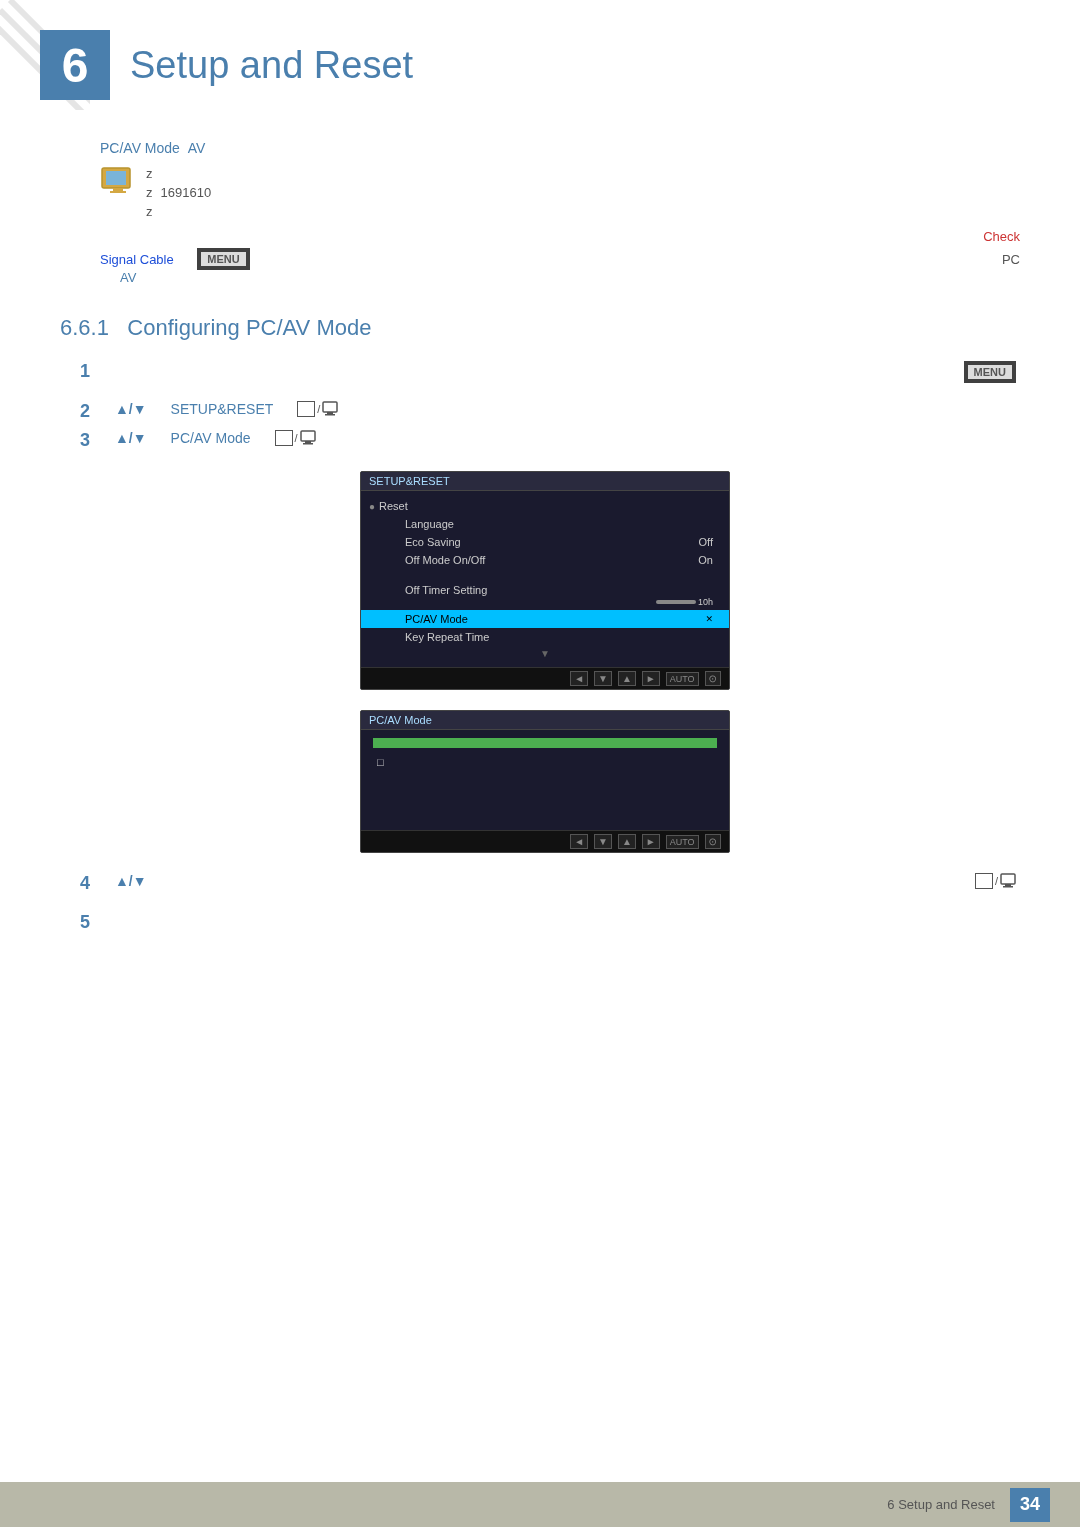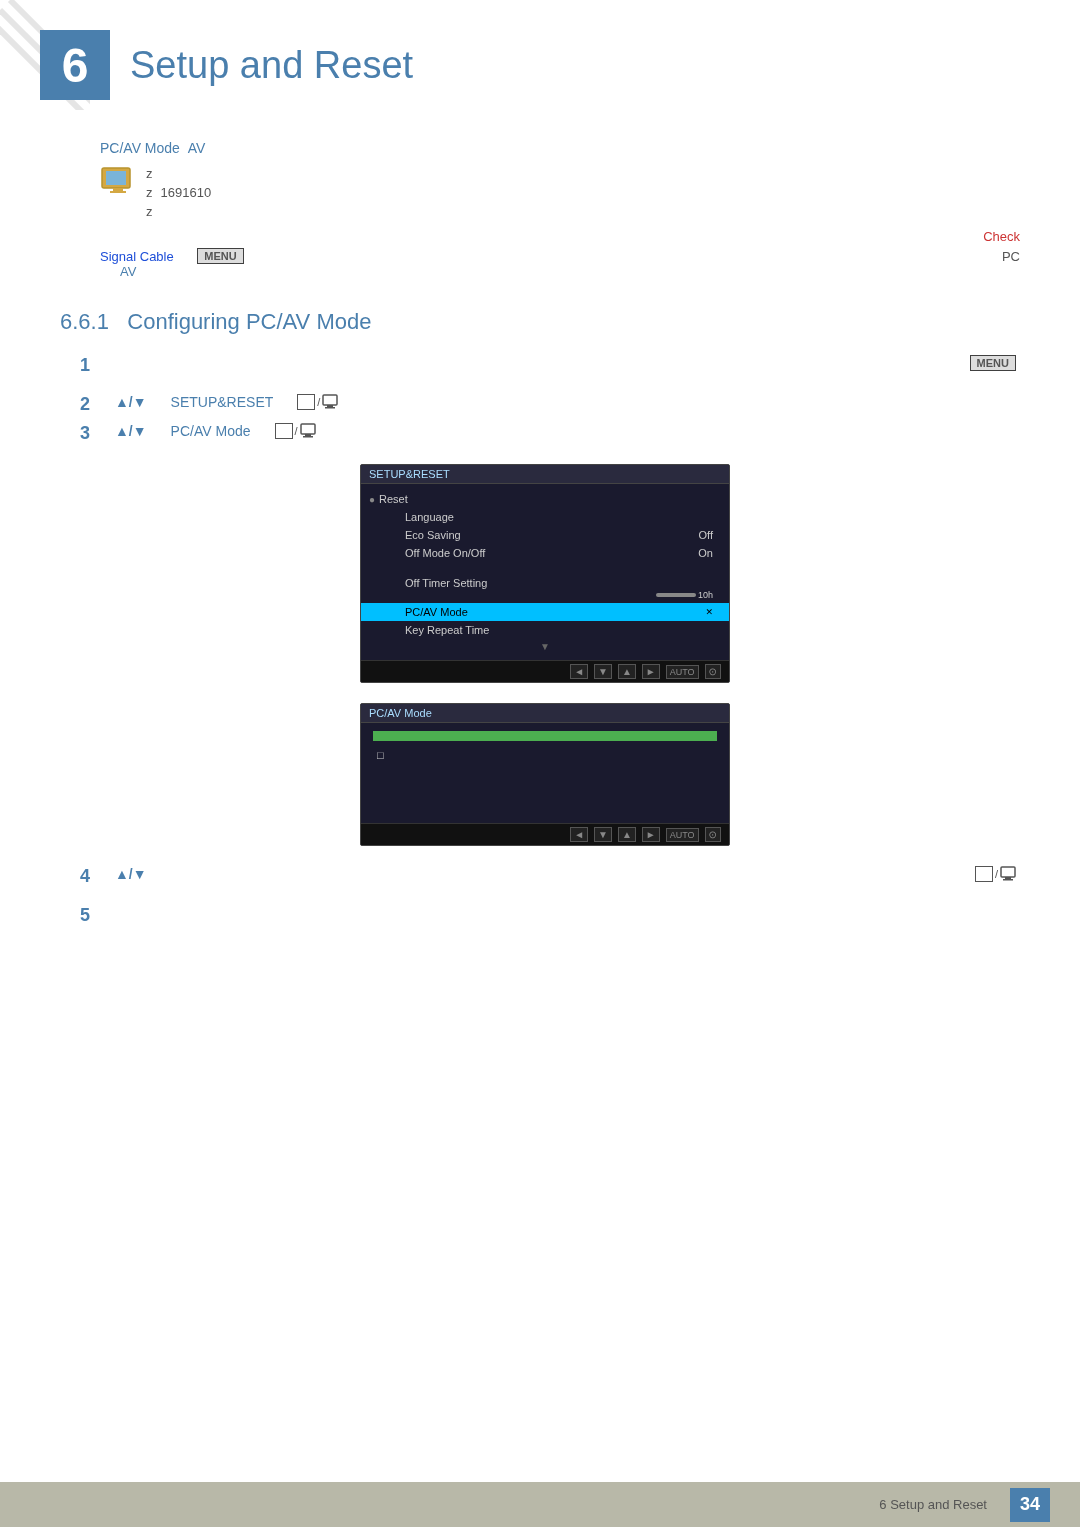--- a/index.html
+++ b/index.html
@@ -95,21 +95,21 @@
     }
     .menu-note-row {
       display: flex;
       align-items: center;
       font-size: 13px;
       color: #555;
       margin-top: 4px;
     }
     .menu-badge {
       background: #ddd;
-      border: 1px solid #404040;
+      border: 4px solid #404040;
       padding: 1px 6px;
       font-size: 11px;
       font-weight: bold;
       margin: 0 4px;
     }
 
     
     .subsection-title {
       font-size: 22px;
       color: #4a7fad;
@@ -231,21 +231,20 @@
       position: absolute;
       bottom: 0;
       left: 0;
       right: 0;
       height: 45px;
       background: #b8b8a8;
       display: flex;
       align-items: center;
       justify-content: flex-end;
       padding: 0 30px;
-      gap: 8px;
     }
     .footer-text {
       font-size: 13px;
       color: #555;
       margin-right: 15px;
     }
     .footer-page {
       background: #4a7fad;
       color: white;
       width: 40px;

